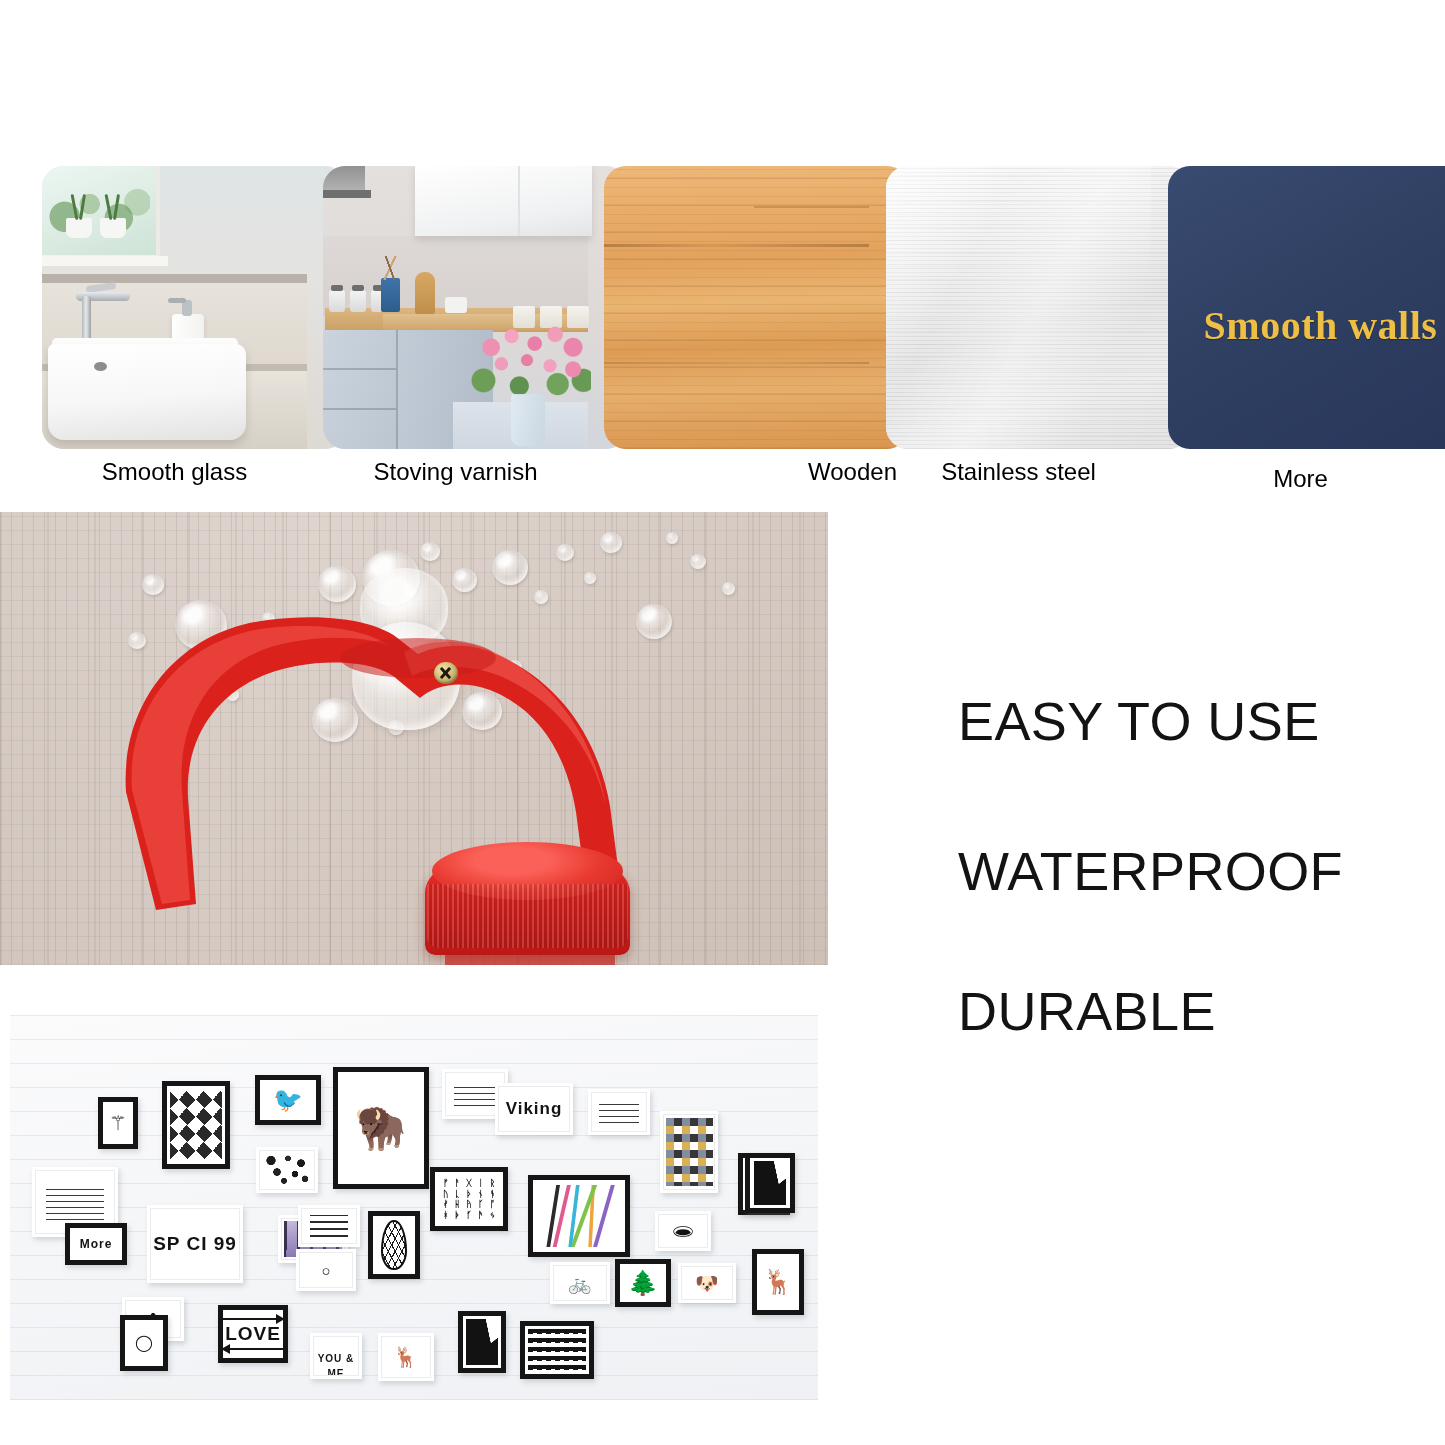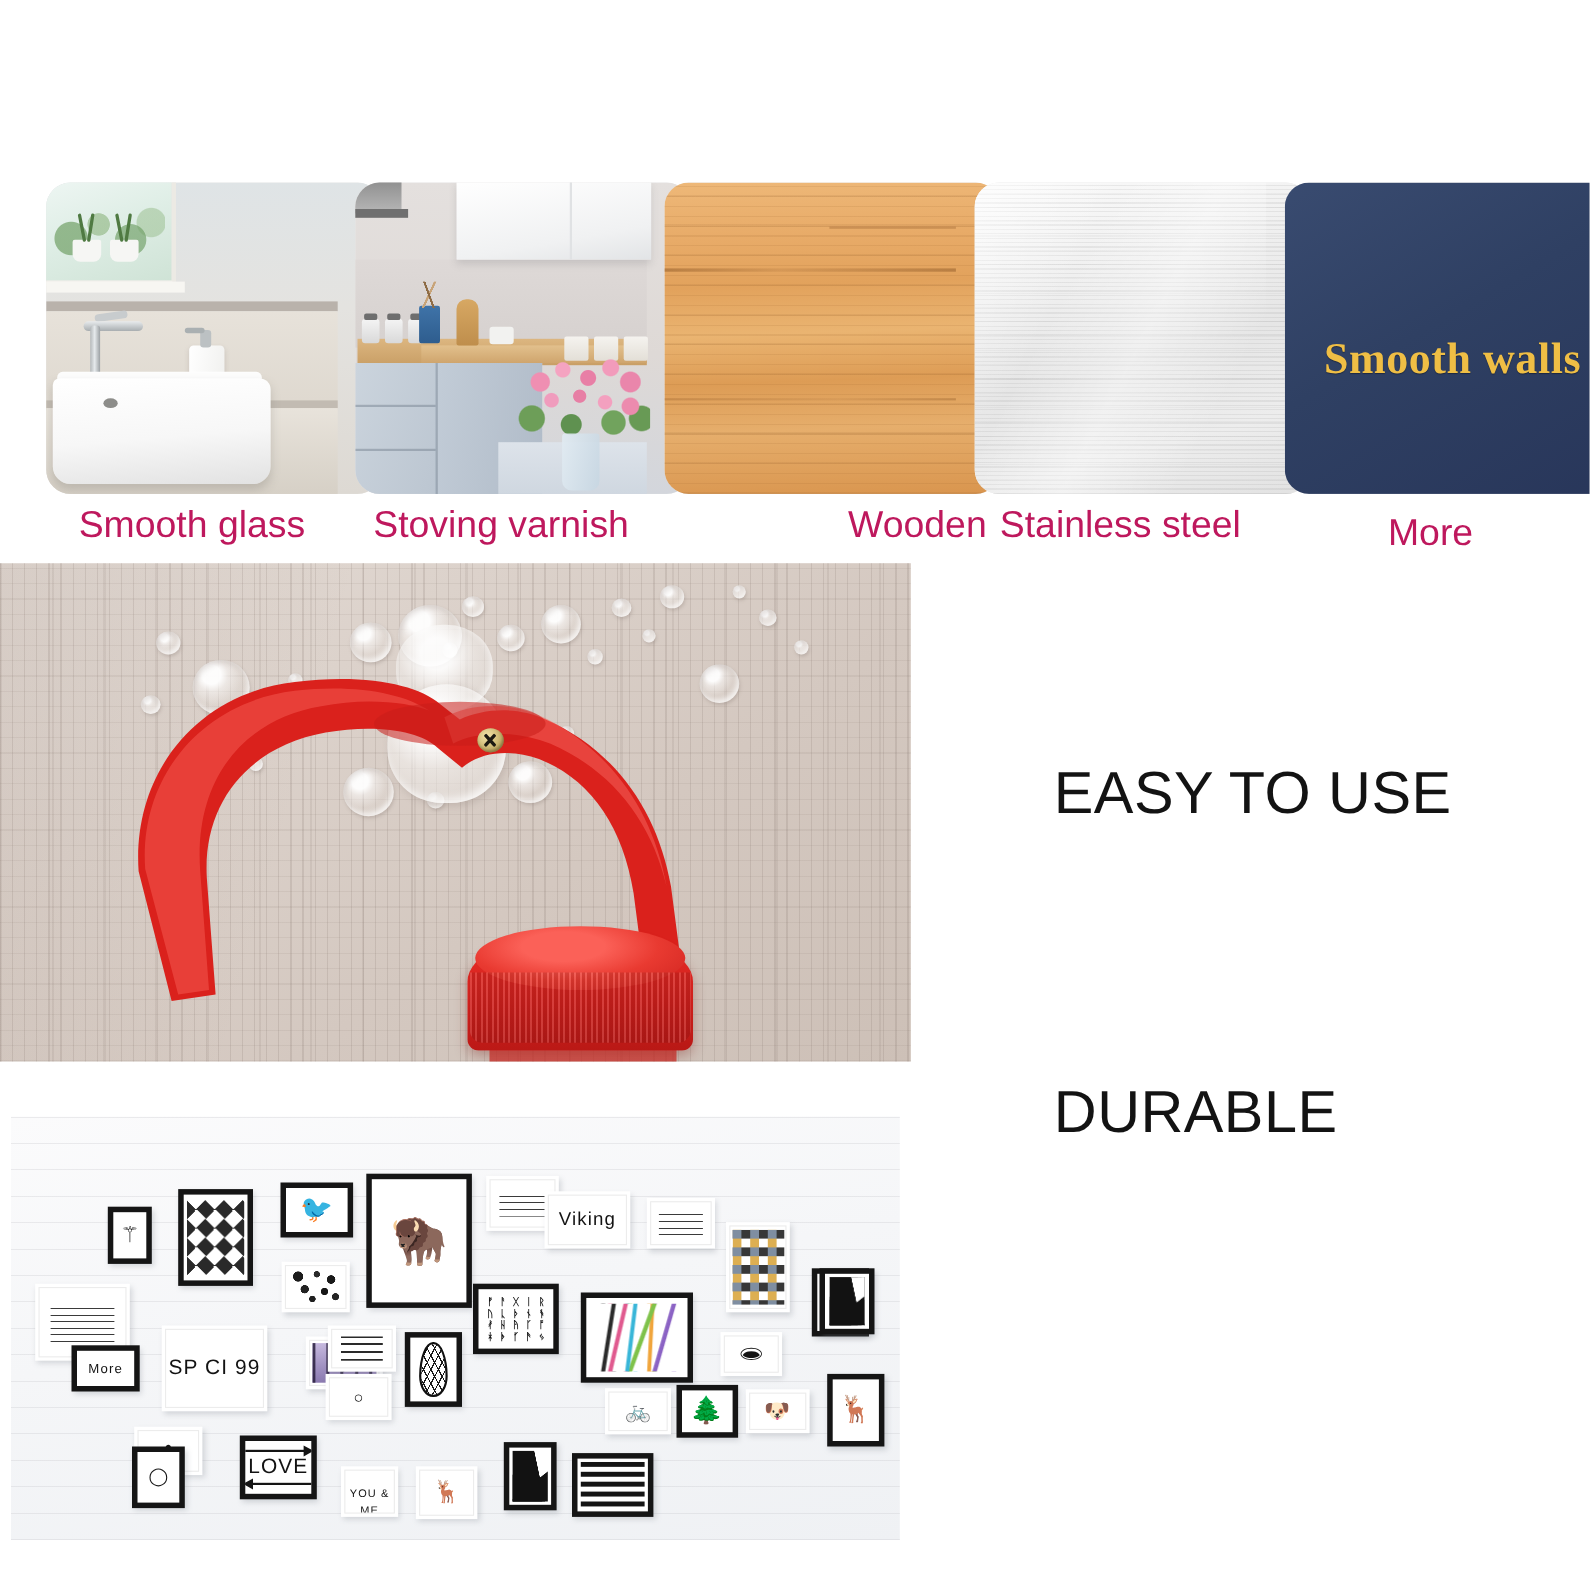--- a/index.html
+++ b/index.html
@@ -26,21 +26,21 @@
     border-radius:22px; overflow:hidden;
     background:#e9e9e9;
   }
   .tile-1 { left:42px; }
   .tile-2 { left:323px; }
   .tile-3 { left:604px; }
   .tile-4 { left:886px; }
   .tile-5 { left:1168px; }
 
   .tile-label {
-    position:absolute; font-size:34px; color:#be185d;
+    position:absolute; font-size:24px; color:#000000;
     text-align:center; white-space:nowrap; font-weight:400;
   }
   .lbl-1 { left:42px; top:458px; width:265px; }
   .lbl-2 { left:323px; top:458px; width:265px; }
   .lbl-3 { left:632px; top:458px; width:265px;text-align:right; }
   .lbl-4 { left:886px; top:458px; width:265px; }
   .lbl-5 { left:1168px; top:465px; width:265px; }
 
   
   .bath { position:absolute; inset:0; background:linear-gradient(180deg,#dfe4e6 0%,#e4e3e0 40%,#ddd9d3 100%); }
@@ -288,21 +288,21 @@
   .frame.white { background:#ffffff; box-shadow:2px 3px 5px rgba(130,135,145,.30); }
   .mat { position:absolute; inset:0; margin:auto; background:#ffffff; }
   .frame.black > .mat { top:5px; left:5px; right:5px; bottom:5px; }
   .frame.white > .mat { top:3px; left:3px; right:3px; bottom:3px; border:1px solid #ececec; }
   .art {
     position:absolute; inset:0; display:flex;
     align-items:center; justify-content:center;
     font-family:"Liberation Sans", sans-serif;
     color:#131313; overflow:hidden; text-align:center;
   }
-  .art-text { font-weight:400; letter-spacing:1px;text-align:center; }
+  .art-text { font-weight:700; letter-spacing:1px;text-align:center; }
   .glyph { line-height:1; }
   .lines {
     width:72%; height:62%;
     background:repeating-linear-gradient(0deg, #2a2a2a 0 2px, transparent 2px 7px);
   }
   .lines-thin {
     width:74%; height:58%;
     background:repeating-linear-gradient(0deg, #3a3a3a 0 1px, transparent 1px 6px);
   }
   .pattern-diamond {
@@ -510,20 +510,21 @@
 
     <div class="screw"></div>
 
     <div class="bottle-body"></div>
     <div class="bottle-cap"></div>
     <div class="cap-top"></div>
     <div class="cap-ridges"></div>
   </div>
 
   <div class="feature feat-1">EASY TO USE</div>
+  <div class="feature feat-2">WATERPROOF</div>
   <div class="feature feat-3">DURABLE</div>
 
   <div class="gallery">
 
     <div class="frame black" style="left:88px;top:82px;width:40px;height:52px;">
       <div class="mat">
           <div class="art">
             <span class="glyph" style="font-size:20px;">⚚</span>
           </div>
         </div>

